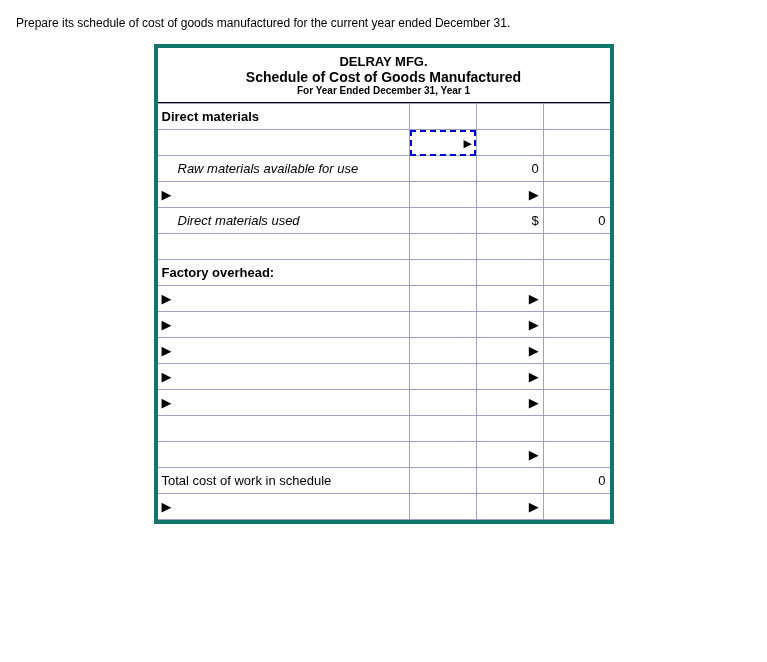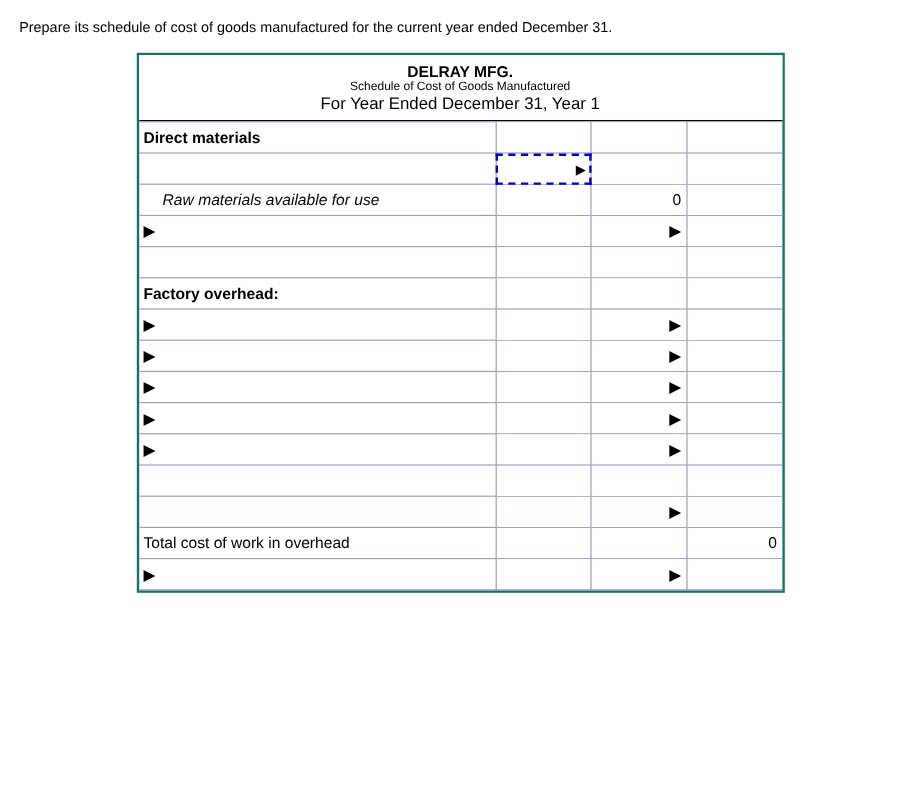--- a/index.html
+++ b/index.html
@@ -8,41 +8,41 @@
       font-size: 13px;
       background: #fff;
       padding: 16px;
       color: #000;
     }
     .intro-text {
       margin-bottom: 14px;
       font-size: 12px;
     }
     .schedule-wrapper {
-      border: 2px solid #0f766e;
-      width: 540px;
+      border: 4px solid #0f766e;
+      width: 460px;
       margin: 0 auto;
     }
     .schedule-header {
       text-align: center;
       background: #fff;
       padding: 6px 4px;
       border-bottom: 1px solid #000;
     }
     .schedule-header .company-name {
       font-weight: bold;
       font-size: 13px;
     }
     .schedule-header .schedule-title {
-      font-weight: normal;
+      font-weight: bold;
+      font-size: 14px;
+    }
+    .schedule-header .period {
+      font-weight: bold;
       font-size: 10px;
-    }
-    .schedule-header .period {
-      font-weight: normal;
-      font-size: 14px;
     }
     
     .sched-table {
       width: 100%;
       border-collapse: collapse;
     }
     .sched-table td {
       border: 1px solid #a0a0c0;
       height: 26px;
       padding: 2px 4px;
@@ -138,20 +138,30 @@
       <td class="label-col">
         <span>▶</span>
       </td>
       <td class="col1 input-cell"></td>
       <td class="col2 input-cell">
         <span>▶</span>
       </td>
       <td class="col3 input-cell"></td>
     </tr>
 
+    <tr>
+      <td class="label-col indented">Direct materials used</td>
+      <td class="col1 input-cell"></td>
+      <td class="col2 input-cell" style="text-align:right;">
+        <span>$</span>
+      </td>
+      <td class="col3 input-cell" style="text-align:right;">
+        <span>0</span>
+      </td>
+    </tr>
 
     <tr>
       <td class="label-col"></td>
       <td class="col1 input-cell"></td>
       <td class="col2 input-cell"></td>
       <td class="col3 input-cell"></td>
     </tr>
 
     <tr>
       <td class="label-col bold-label">Factory overhead:</td>
@@ -227,21 +237,21 @@
     <tr>
       <td class="label-col"></td>
       <td class="col1 input-cell"></td>
       <td class="col2 input-cell">
         <span>▶</span>
       </td>
       <td class="col3 input-cell"></td>
     </tr>
 
     <tr>
-      <td class="label-col">Total cost of work in overhead</td>
+      <td class="label-col">Total cost of work in schedule</td>
       <td class="col1 input-cell"></td>
       <td class="col2 input-cell"></td>
       <td class="col3 input-cell" style="text-align:right;">
         <span>0</span>
       </td>
     </tr>
 
     <tr>
       <td class="label-col">
         <span>▶</span>

